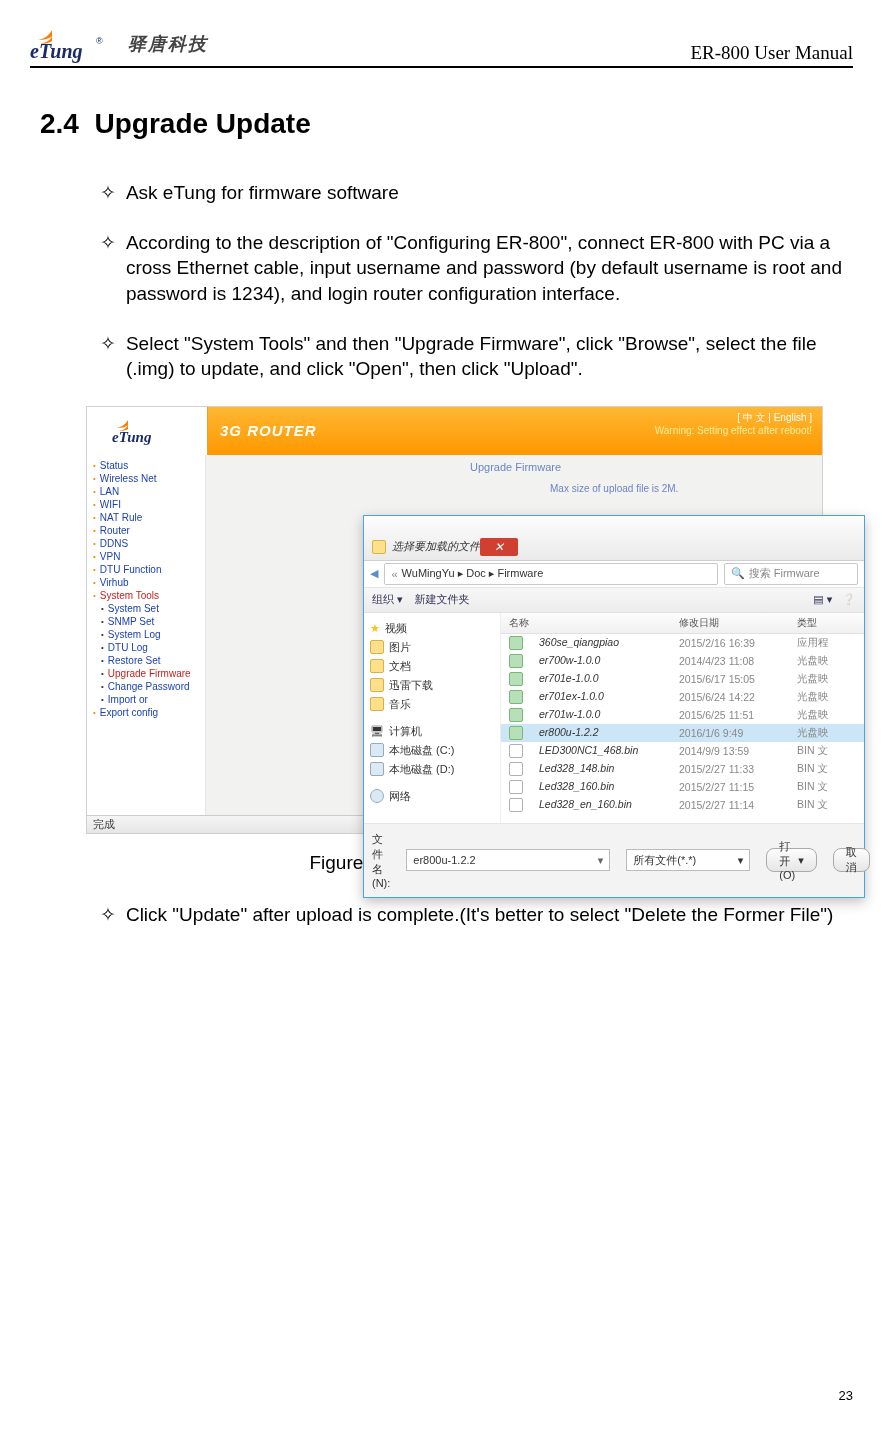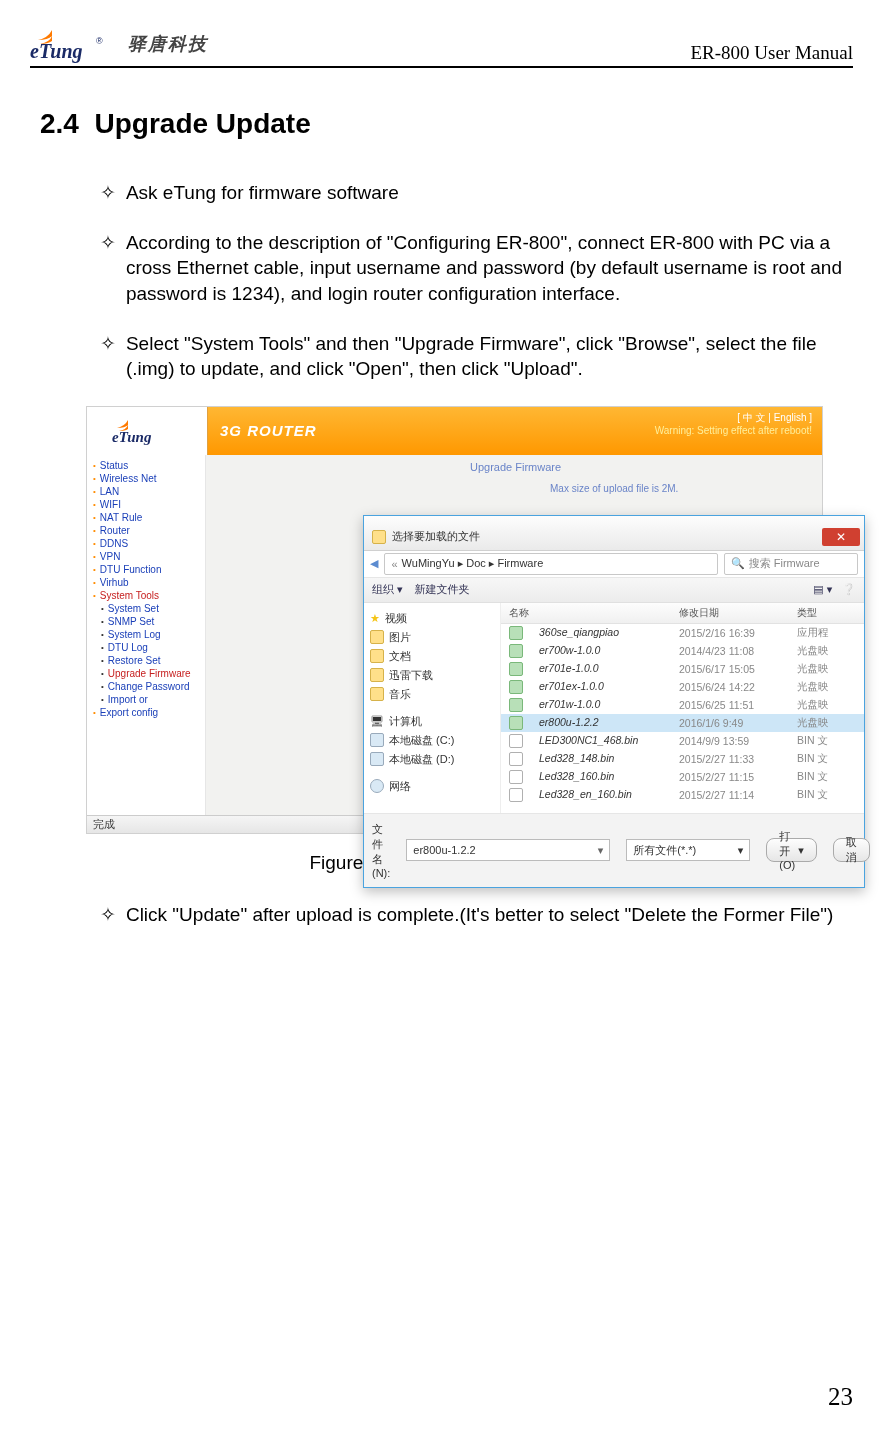--- a/index.html
+++ b/index.html
@@ -68,24 +68,24 @@
     flex: 0 0 auto;
     font-size: 19px;
   }
   .figure-caption {
     text-align: center;
     font-size: 19px;
     margin: 18px 0 28px 0;
   }
   .page-number {
     position: absolute;
-    bottom: 20px;
+    bottom: 28px;
     right: 30px;
-    font-family: Liberation Serif, serif;
-    font-size: 25px;
+    font-family: Liberation Sans, sans-serif;
+    font-size: 13px;
   }
 
   
   .figure {
     margin: 0 30px 0 56px;
     border: 1px solid #d0d0d0;
     font-family: "Microsoft YaHei", Arial, sans-serif;
     font-size: 11px;
     color: #333;
     background: #fff;
@@ -196,23 +196,24 @@
     border: 1px solid #4aa3df;
     background: #fff;
     box-shadow: 0 4px 12px rgba(0,0,0,.25);
     font-size: 11px;
   }
   .fd-title {
     height: 26px;
     background: linear-gradient(#fdfdfd,#eaeaea);
     display: flex;
     align-items: center;
-    justify-content: space-between;
-    padding: 8px 4px 0 8px;
+    justify-content: flex-start;
+    padding: 18px 4px 0 8px;
     border-bottom: 1px solid #d0d0d0;
+    font-style: italic;
   }
   .fd-title-left { display: flex; align-items: center; gap: 6px; color: #333; }
   .fd-close {
     width: 38px; height: 18px;
     background: #d04030;
     color: #fff;
     display: flex; align-items: center; justify-content: center;
     border-radius: 2px;
     font-size: 12px;
   }

